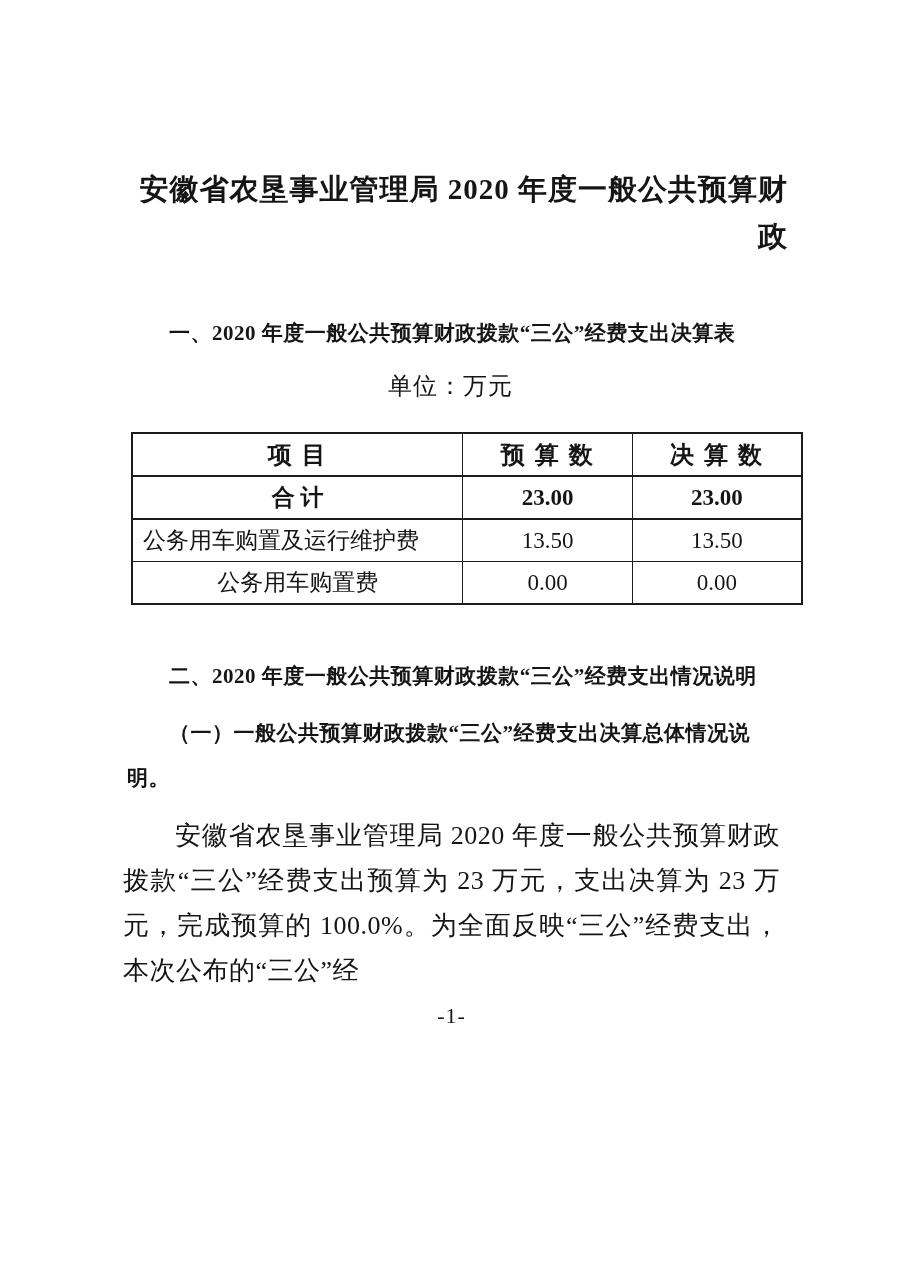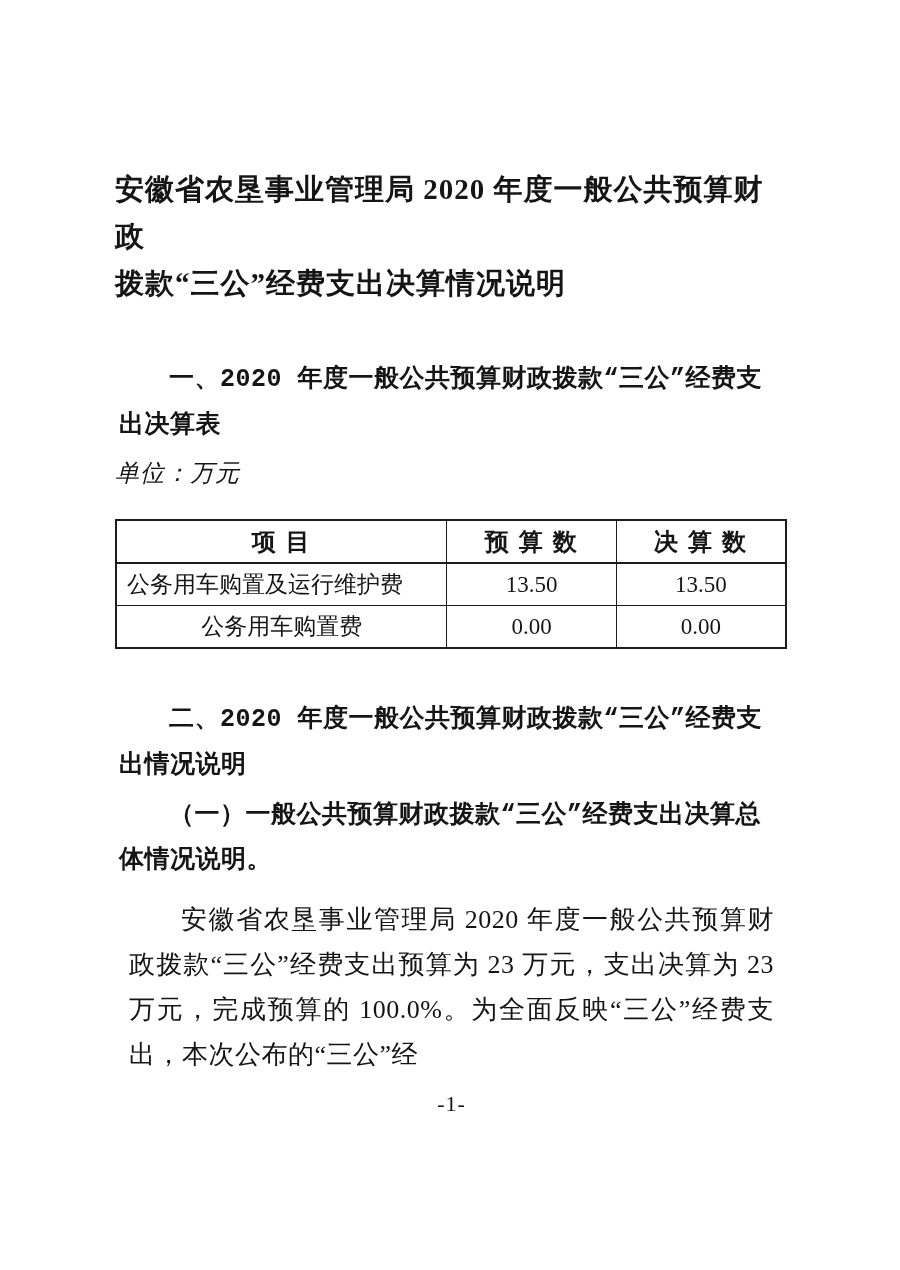--- a/index.html
+++ b/index.html
@@ -17,48 +17,47 @@
   .page {
     box-sizing: border-box;
     width: 900px;
     height: 1270px;
     padding: 166px 112px 0 115px;
   }
   .doc-title {
     margin: 0 0 50px 0;
     font-size: 29px;
     font-weight: bold;
-    text-align: left;
+    text-align: right;
     line-height: 47px;
     letter-spacing: 1px;
   }
   .title-line { display: block; }
   .heading {
-    margin: 4px;
-    font-size: 25px;
+    margin: 12px;
+    font-size: 21px;
     font-weight: bold;
     line-height: 46px;
     text-indent: 2em;
     letter-spacing: 0.5px;
-    font-family: Liberation Mono, monospace;
   }
   .unit-line {
     margin: 6px 2px 8px 0;
     font-size: 24px;
     line-height: 36px;
-    text-align: left;
+    text-align: center;
     letter-spacing: 1px;
-    font-style: italic;
   }
   table.budget-table {
     width: 672px;
     margin-top: 28px;
     border-collapse: collapse;
     table-layout: fixed;
     font-size: 23px;
+    margin-left: 16px;
   }
   table.budget-table col.c-item  { width: 49.4%; }
   table.budget-table col.c-num   { width: 25.3%; }
   table.budget-table th,
   table.budget-table td {
     border: 1.5px solid #1c1c1c;
     height: 41px;
     padding: 0 10px;
     background: #fff;
   }
@@ -73,21 +72,21 @@
     letter-spacing: 2px;
   }
   tr.total-row td { border-bottom-width: 2px; }
   td.lbl        { text-align: left; }
   td.lbl-center { text-align: center; }
   td.lbl-indent { padding-left: 32px; }
   td.num        { text-align: center; }
   .bold { font-weight: bold; }
   .sec2 { margin-top: 48px; }
   .body-text {
-    margin: 14px;
+    margin: 8px;
     font-size: 26px;
     line-height: 45px;
     text-indent: 2em;
     letter-spacing: 0.5px;
     text-align: justify;
   }
   .sub-heading { line-height: 45px; }
   .page-number {
     margin-top: 10px;
     text-align: center;
@@ -95,41 +94,45 @@
     letter-spacing: 1px;
   }
 </style>
 </head>
 <body>
 
 <div class="page">
 
   <h1 class="doc-title">
     <span class="title-line">安徽省农垦事业管理局 2020 年度一般公共预算财政</span>
-    <span class="title-line">拨款“三公”经费支出决算情况说明</span>
   </h1>
 
   <p class="heading">一、2020 年度一般公共预算财政拨款“三公”经费支出决算表</p>
 
   <p class="unit-line">单位：万元</p>
 
   <table class="budget-table">
     <colgroup>
       <col class="c-item">
       <col class="c-num">
       <col class="c-num">
     </colgroup>
     <thead>
       <tr>
         <th>项  目</th>
         <th>预 算 数</th>
         <th>决 算 数</th>
       </tr>
     </thead>
     <tbody>
+      <tr class="total-row">
+        <td class="lbl-center bold">合  计</td>
+        <td class="num bold">23.00</td>
+        <td class="num bold">23.00</td>
+      </tr>
       <tr>
         <td class="lbl">公务用车购置及运行维护费</td>
         <td class="num">13.50</td>
         <td class="num">13.50</td>
       </tr>
       <tr>
         <td class="lbl-center">公务用车购置费</td>
         <td class="num">0.00</td>
         <td class="num">0.00</td>
       </tr>

